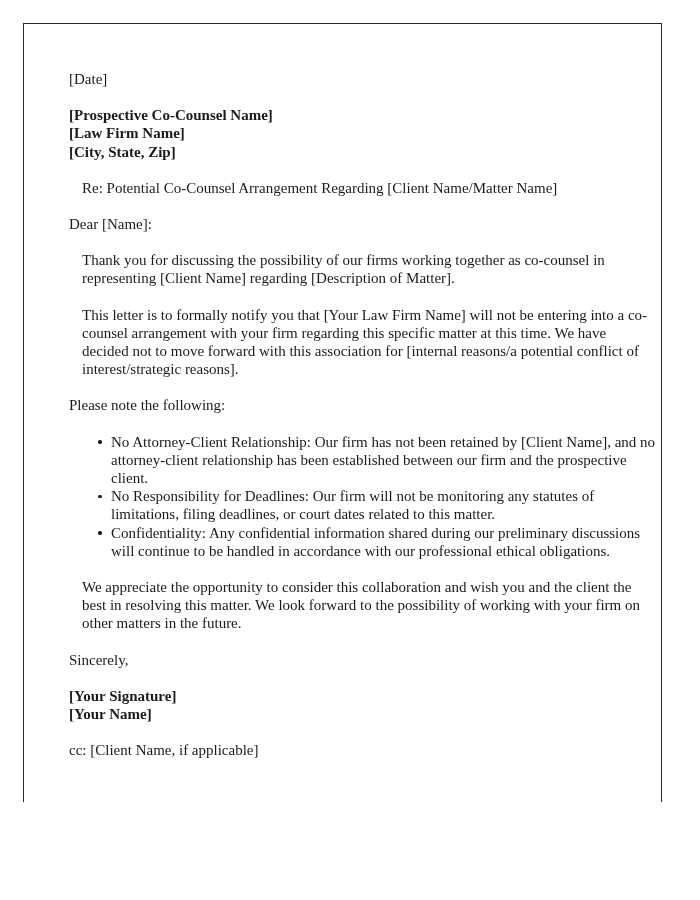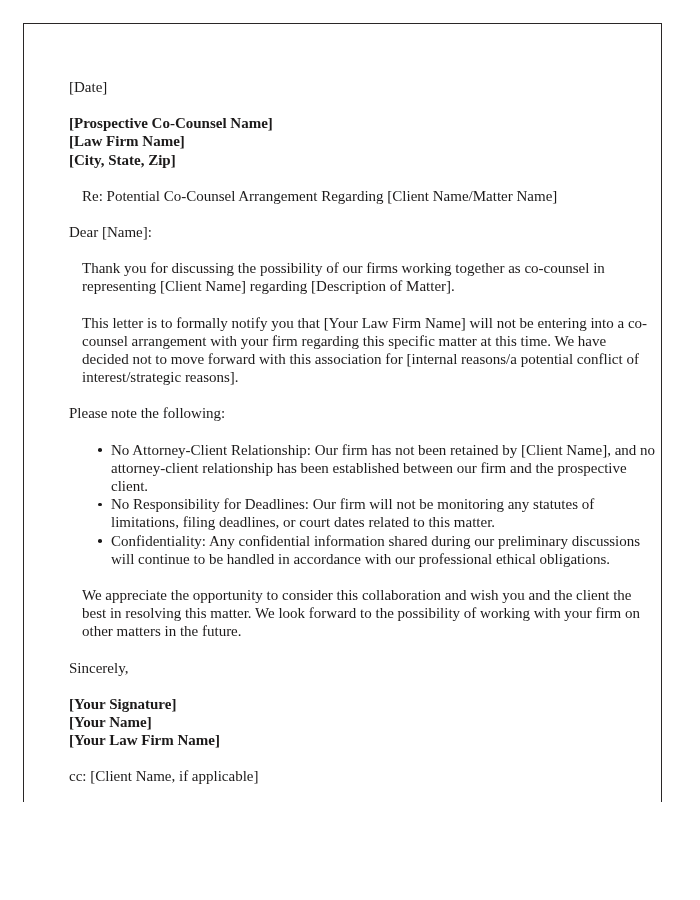--- a/index.html
+++ b/index.html
@@ -44,21 +44,20 @@
   .para,
   .bullet-text {
     font-size: 15px;
     line-height: 18.2px;
     color: #1c1a1a;
   }
 
   
   .line {
     white-space: nowrap;
-    margin-top: 8px;
   }
 
   
   .block {
     margin-bottom: 18px;
   }
 
   .para {
     text-align: left;
     margin: 13px;
@@ -153,21 +152,20 @@
       <p class="para">We appreciate the opportunity to consider this collaboration and wish you and the client the best in resolving this matter. We look forward to the possibility of working with your firm on other matters in the future.</p>
     </div>
 
     <div class="block">
       <div class="line">Sincerely,</div>
     </div>
 
     <div class="block nowrap-block">
       <div class="line">[Your Signature]</div>
       <div class="line">[Your Name]</div>
-      <div class="line">[Your Law Firm Name]</div>
     </div>
 
     <div class="block">
       <div class="line">cc: [Client Name, if applicable]</div>
     </div>
 
   </div>
 </div>
 
 </body></html>

